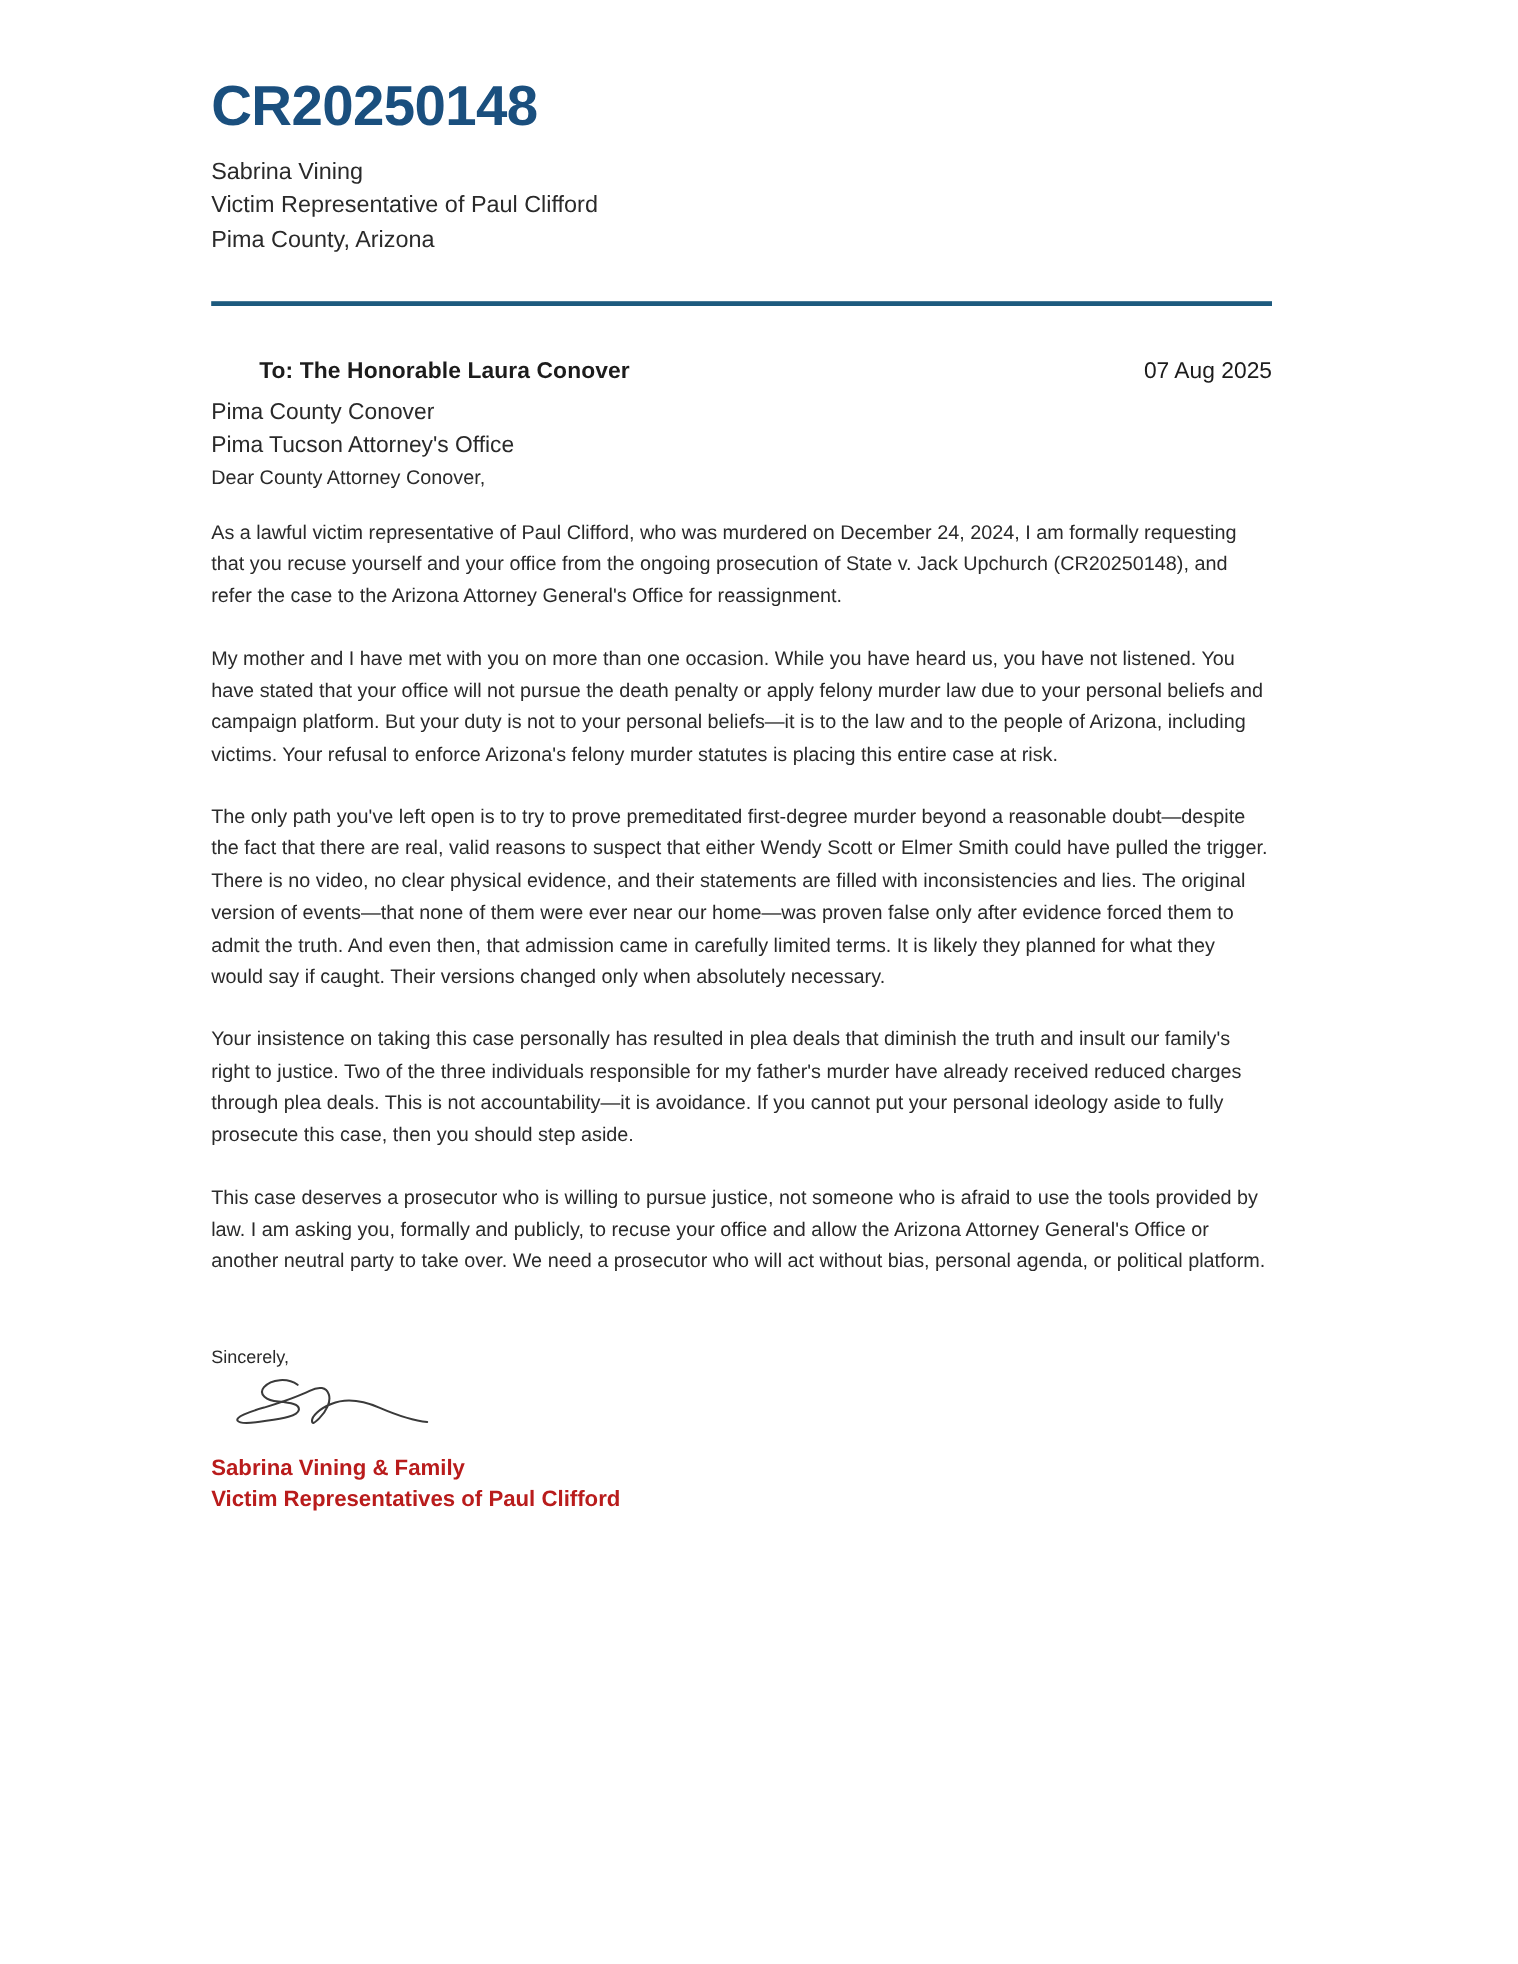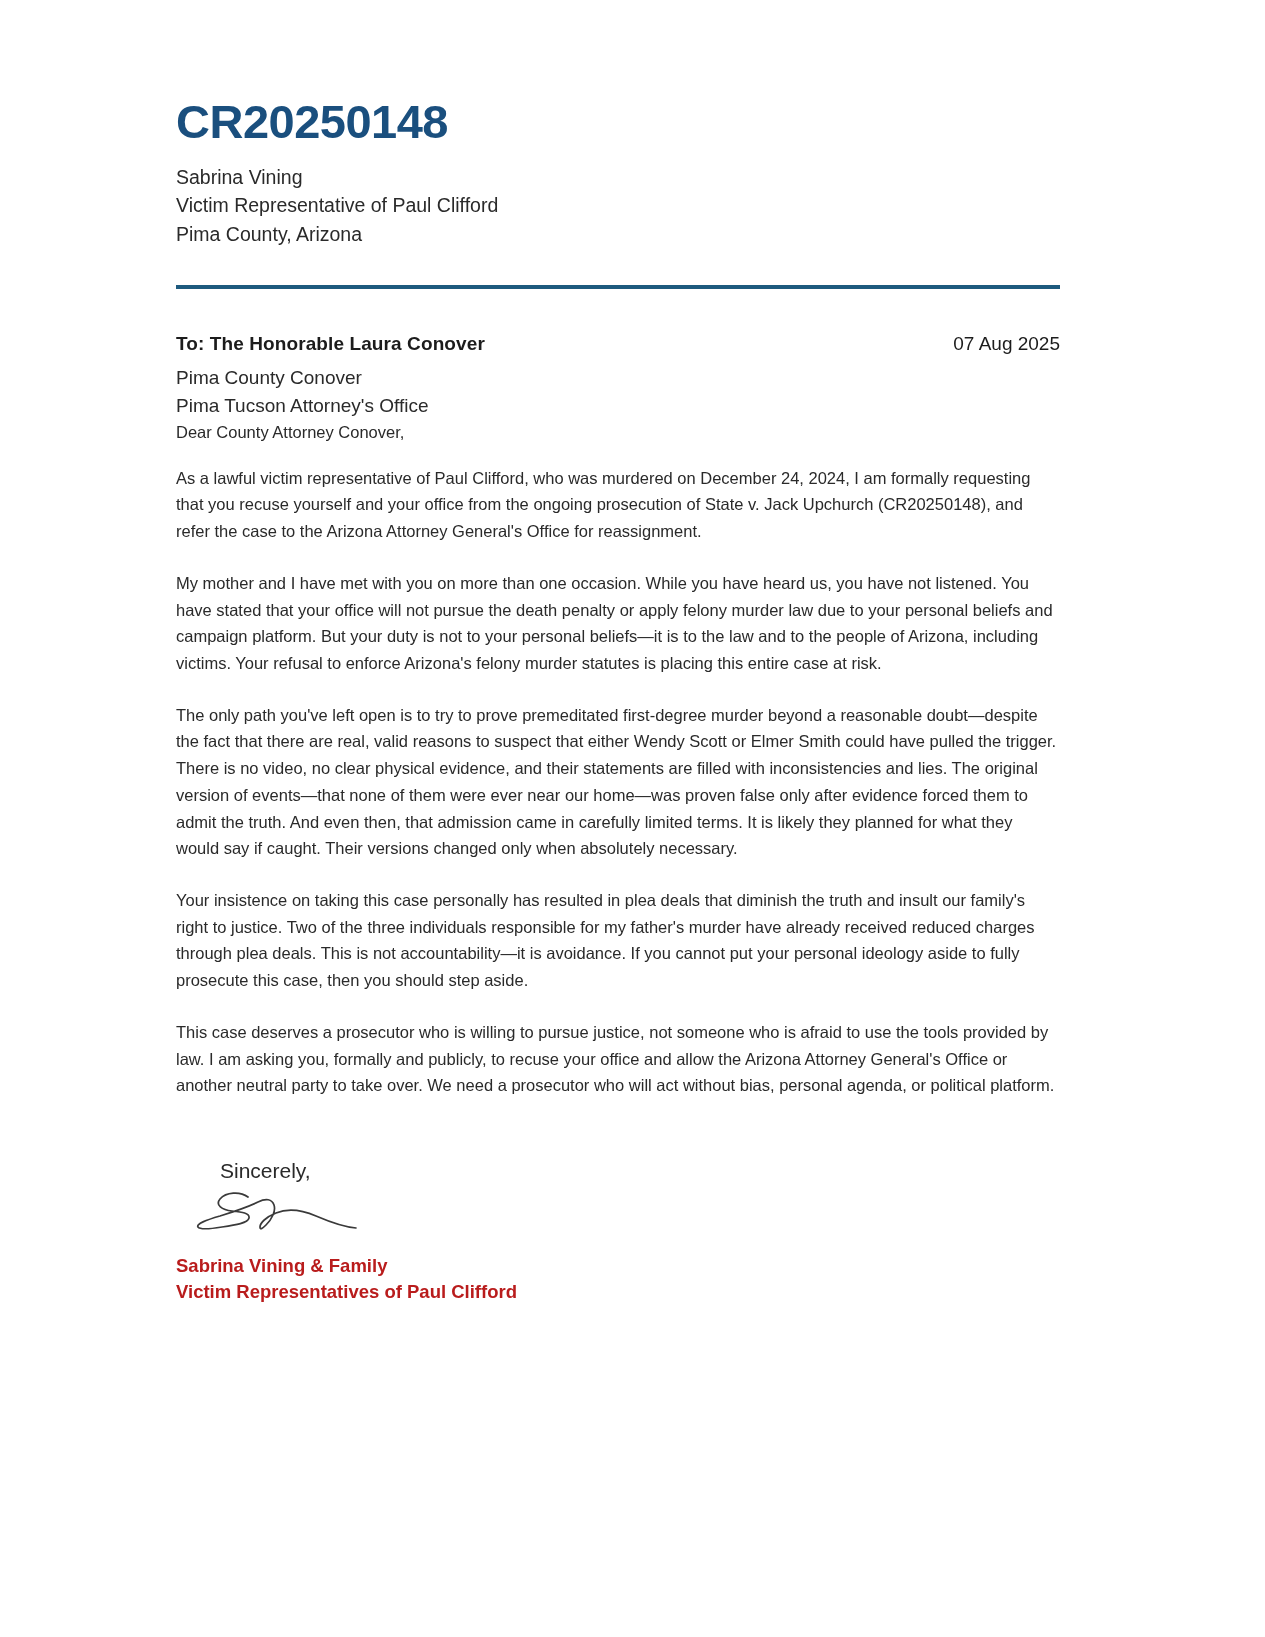--- a/index.html
+++ b/index.html
@@ -28,21 +28,21 @@
     width: 884px;
   }
 
   
   .case-number {
     font-size: 47px;
     font-weight: 700;
     letter-spacing: -0.5px;
     color: #1a4f7e;
     margin: 0;
-    padding-top: 96px;
+    padding-top: 62px;
     line-height: 1.1;
   }
   .sender-block {
     margin-top: 15px;
     font-size: 19.5px;
     line-height: 1.47;
     color: #2a2a2a;
     font-weight: 400;
   }
   .sender-line { display: block; }
@@ -60,20 +60,21 @@
     margin-top: 44px;
     display: flex;
     align-items: baseline;
     justify-content: space-between;
   }
   .recipient-to {
     font-size: 19px;
     font-weight: 700;
     color: #1c1c1c;
     letter-spacing: 0.1px;
+    margin-left: 40px;
   }
   .letter-date {
     font-size: 19px;
     font-weight: 400;
     color: #1c1c1c;
     white-space: nowrap;
   }
   .recipient-block {
     margin-top: 9px;
     font-size: 19px;
@@ -98,24 +99,23 @@
     margin: 0 0 25px 0;
     text-align: left;
   }
   .body-paragraph:last-child { margin-bottom: 0; }
 
   
   .signoff {
     margin-top: 56px;
   }
   .signoff-word {
-    font-size: 21px;
+    font-size: 15px;
     color: #2a2a2a;
     line-height: 1.5;
-    margin-left: 44px;
   }
   .signature-mark {
     margin-top: 2px;
     margin-left: 16px;
     height: 46px;
     width: 190px;
   }
   .signature-mark svg { display: block; }
   .signer-block {
     margin-top: 18px;

